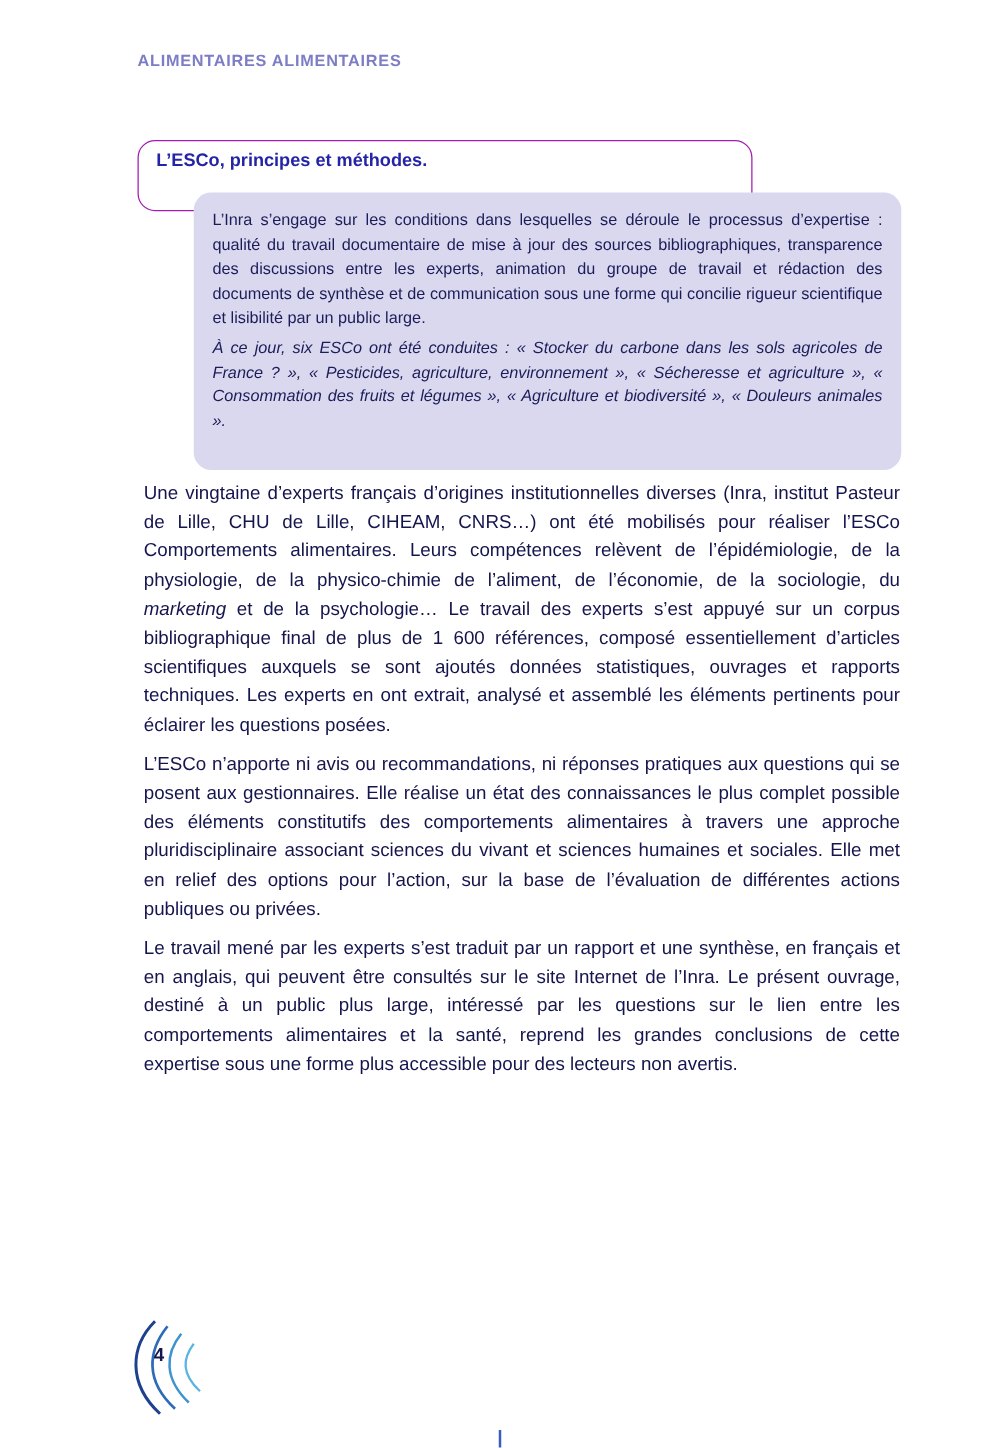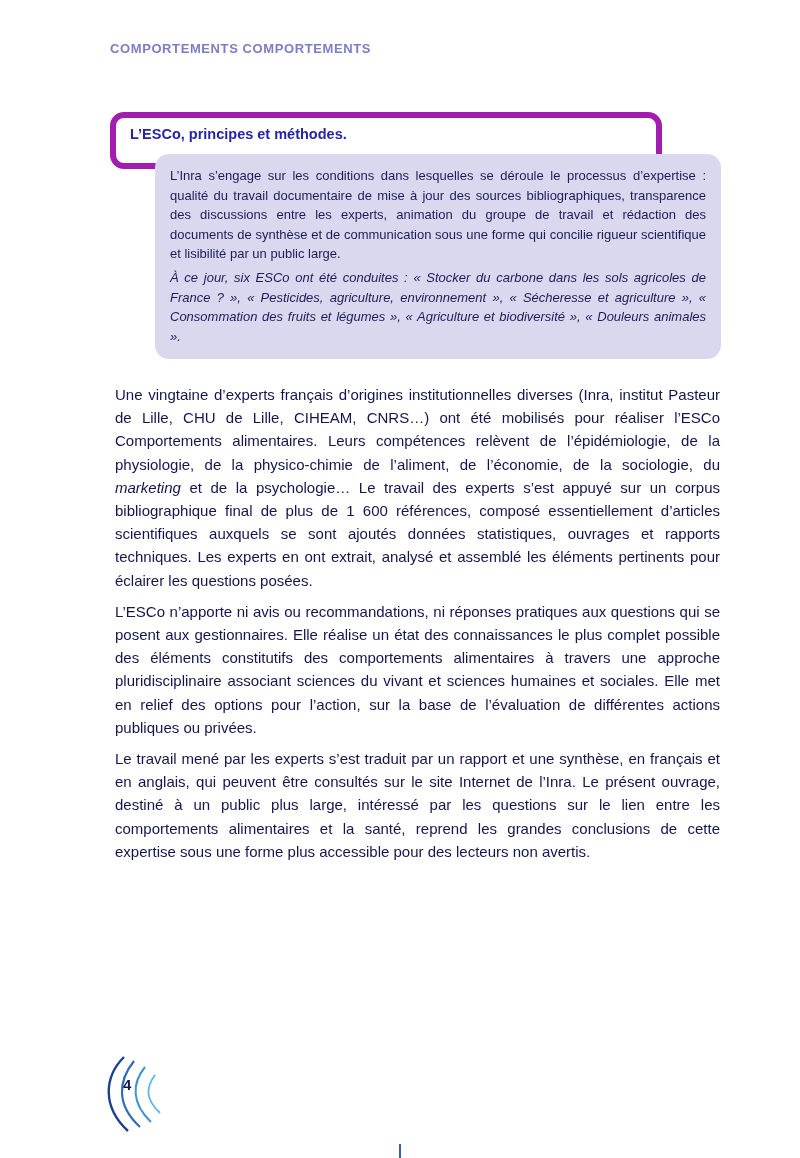--- a/index.html
+++ b/index.html
@@ -24,23 +24,23 @@
     font-weight: bold;
     letter-spacing: 0.6px;
     color: #7d7dc6;
   }
 
   
   .callout-outline {
     position: absolute;
     left: 110px;
     top: 112px;
-    width: 552px;
+    width: 492px;
     height: 57px;
-    border: 6px solid #a21caf;
+    border: 1px solid #a21caf;
     border-radius: 14px;
     box-sizing: border-box;
     background: transparent;
   }
   .callout-title {
     position: absolute;
     left: 14px;
     top: 8px;
     font-size: 14.5px;
     font-weight: bold;
@@ -49,21 +49,21 @@
 
   
   .lavender-box {
     position: absolute;
     left: 155px;
     top: 154px;
     width: 566px;
     background: #d9d8ef;
     border-radius: 14px;
     box-sizing: border-box;
-    padding: 12px 15px 13px 15px;
+    padding: 12px 15px 30px 15px;
     color: #1c1c58;
     font-size: 13px;
     line-height: 19.6px;
     text-align: justify;
   }
   .lavender-box p {
     margin: 0;
   }
   .lavender-box p + p {
     margin-top: 4px;
@@ -113,21 +113,21 @@
     left: 399px;
     top: 1144px;
     width: 2px;
     height: 14px;
     background: #3b5bbf;
   }
 </style>
 </head>
 <body>
 
-<div class="running-head">COMPORTEMENTS COMPORTEMENTS</div>
+<div class="running-head">ALIMENTAIRES ALIMENTAIRES</div>
 
 <div class="callout-outline">
   <div class="callout-title">L’ESCo, principes et méthodes.</div>
 </div>
 
 <div class="lavender-box">
   <p>L’Inra s’engage sur les conditions dans lesquelles se déroule le processus d’expertise : qualité du travail documentaire de mise à jour des sources bibliographiques, transparence des discussions entre les experts, animation du groupe de travail et rédaction des documents de synthèse et de communication sous une forme qui concilie rigueur scientifique et lisibilité par un public large.</p>
   <p class="italic-para">À ce jour, six ESCo ont été conduites : « Stocker du carbone dans les sols agricoles de France ? », « Pesticides, agriculture, environnement », « Sécheresse et agriculture », « Consommation des fruits et légumes », « Agriculture et biodiversité », « Douleurs animales ».</p>
 </div>
 

